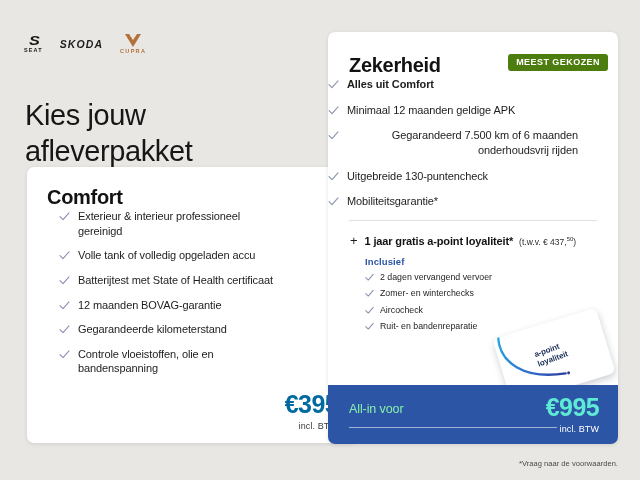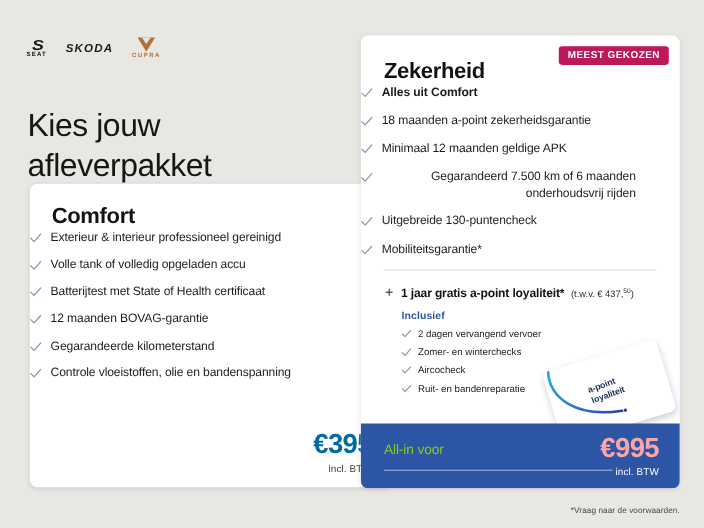--- a/index.html
+++ b/index.html
@@ -129,22 +129,22 @@
     font-weight: bold;
     letter-spacing: -0.3px;
     color: #121212;
   }
   .comfort-heading { margin: 19px 0 0 20px; }
   .zeker-heading   { margin: 22px 0 0 21px; }
 
   .badge {
     position: absolute;
     right: 10px;
-    top: 10px;
-    background: #be185d;
+    top: 22px;
+    background: #4d7c0f;
     color: #ffffff;
     font-size: 9px;
     font-weight: bold;
     letter-spacing: 0.45px;
     padding: 4px 8px 4px 8px;
     border-radius: 3px;
     line-height: 1;
   }
 
   
@@ -169,21 +169,21 @@
     margin-top: 2px;
     position: relative;
   }
   .chk svg { display: block; }
   li.bold-item .feat-text { font-weight: bold; }
 
   .comfort-list {
     margin: 16px 0 0 22px;
     width: 248px;
   }
-  .comfort-list li { margin-bottom: 10px; }
+  .comfort-list li { margin-bottom: 10px; padding-left: 32px; }
 
   .zeker-list {
     margin: 15px 0 0 22px;
     width: 250px;
     text-align: right;
   }
   .zeker-list li { margin-bottom: 11px; }
 
   
   .price-block {
@@ -310,41 +310,41 @@
     bottom: 0;
     width: 290px;
     height: 59px;
     background: #2d55a5;
   }
   .blue-bar .allin {
     position: absolute;
     left: 21px;
     top: 17px;
     font-size: 12.5px;
-    color: #84cc16;
+    color: #86efac;
     letter-spacing: -0.1px;
   }
   .blue-bar .rule {
     position: absolute;
     left: 21px;
     top: 42px;
     width: 208px;
     height: 1px;
     background: rgba(255,255,255,0.55);
   }
   .blue-bar .bprice {
     position: absolute;
     right: 19px;
     top: 10px;
     text-align: right;
   }
   .blue-bar .bprice-main {
     font-size: 25px;
     font-weight: bold;
-    color: #fca5a5;
+    color: #5eead4;
     letter-spacing: -0.6px;
     line-height: 1;
   }
   .blue-bar .bprice-sub {
     font-size: 9px;
     color: #ffffff;
     margin-top: 4px;
     letter-spacing: 0.1px;
   }
 
@@ -442,28 +442,20 @@
   <div class="card-heading zeker-heading">Zekerheid</div>
 
   <ul class="features zeker-list">
     <li class="bold-item">
       <span class="chk">
           <svg width="11" height="11" viewBox="0 0 11 11">
             <path d="M1 5.6 L4 8.6 L10 1.8" fill="none" stroke="#8a93b0" stroke-width="1.1" stroke-linecap="round" stroke-linejoin="round"></path>
           </svg>
         </span>
       <span class="feat-text">Alles uit Comfort</span>
-    </li>
-    <li>
-      <span class="chk">
-          <svg width="11" height="11" viewBox="0 0 11 11">
-            <path d="M1 5.6 L4 8.6 L10 1.8" fill="none" stroke="#8a93b0" stroke-width="1.1" stroke-linecap="round" stroke-linejoin="round"></path>
-          </svg>
-        </span>
-      <span class="feat-text">18 maanden a-point zekerheidsgarantie</span>
     </li>
     <li>
       <span class="chk">
           <svg width="11" height="11" viewBox="0 0 11 11">
             <path d="M1 5.6 L4 8.6 L10 1.8" fill="none" stroke="#8a93b0" stroke-width="1.1" stroke-linecap="round" stroke-linejoin="round"></path>
           </svg>
         </span>
       <span class="feat-text">Minimaal 12 maanden geldige APK</span>
     </li>
     <li>

